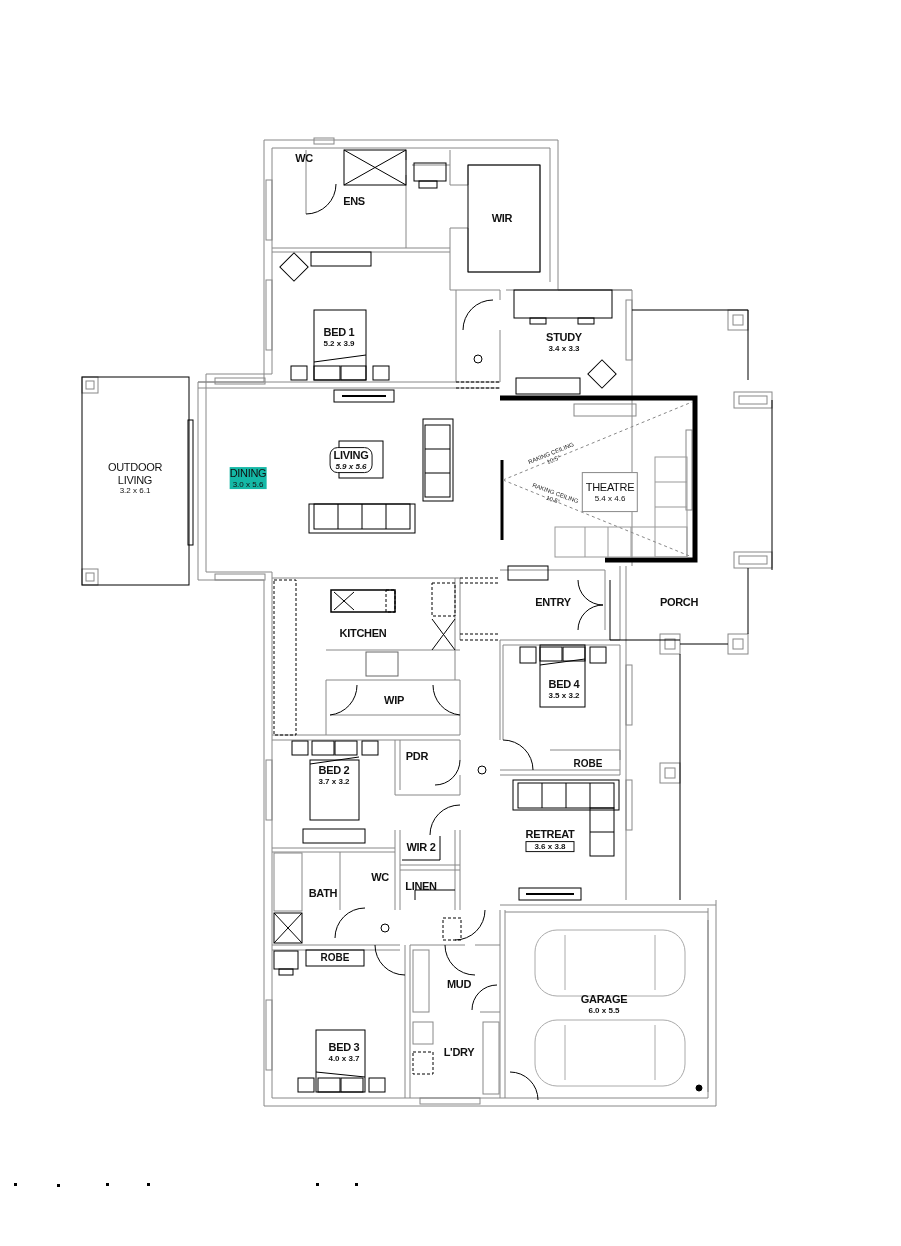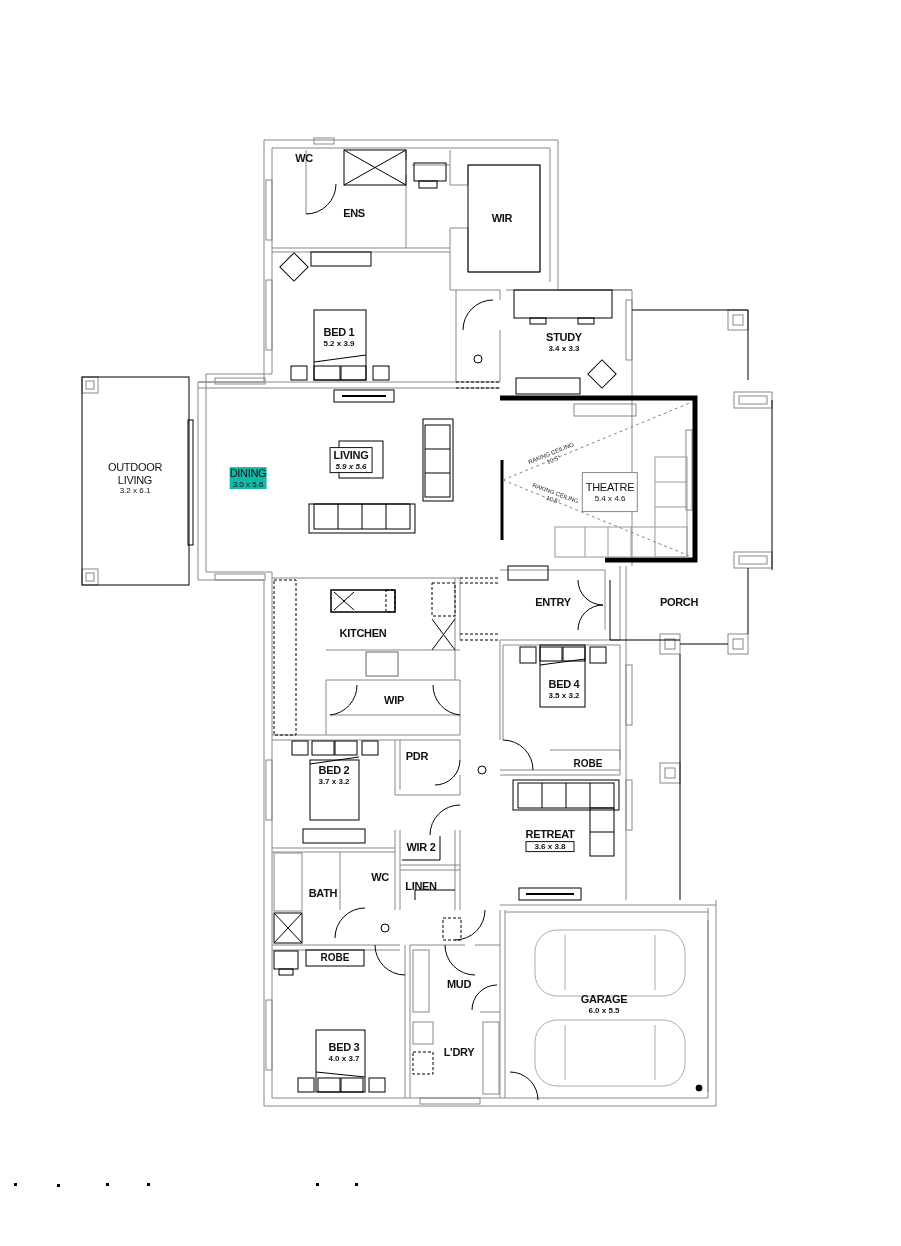--- a/index.html
+++ b/index.html
@@ -266,21 +266,21 @@
     <rect x="386" y="590" width="9" height="22"></rect>
     <rect x="432" y="583" width="23" height="33"></rect>
     <rect x="274" y="580" width="22" height="155"></rect>
     <rect x="443" y="918" width="18" height="22"></rect>
   </g>
 </svg>
 
 <div class="lbl" style="left:304px;top:158px;">
       <div class="n">WC</div>
     </div>
-<div class="lbl" style="left:354px;top:213px;">
+<div class="lbl" style="left:354px;top:201px;">
       <div class="n">ENS</div>
     </div>
 <div class="lbl" style="left:502px;top:218px;">
       <div class="n">WIR</div>
     </div>
 <div class="lbl" style="left:339px;top:337px;">
       <div class="n">BED 1</div>
       <div class="d">5.2 x 3.9</div>
     </div>
 <div class="lbl" style="left:564px;top:342px;">
@@ -288,21 +288,21 @@
       <div class="d">3.4 x 3.3</div>
     </div>
 <div class="lbl light" style="left:135px;top:478px;width:70px;white-space:normal;">
       <div class="n">OUTDOOR LIVING</div>
       <div class="d">3.2 x 6.1</div>
     </div>
 <div class="lbl light" style="left:248px;top:478px;background:#14b8a6;">
       <div class="n">DINING</div>
       <div class="d">3.0 x 5.6</div>
     </div>
-<div class="lbl boxed" style="left:351px;top:460px;">
+<div class="lbl boxed" style="left:351px;top:460px;border-radius:8px;">
       <div class="n">LIVING</div>
       <div class="d" style="font-style:italic;">5.9 x 5.6</div>
     </div>
 <div class="lbl boxedg light" style="left:610px;top:492px;">
       <div class="n">THEATRE</div>
       <div class="d">5.4 x 4.6</div>
     </div>
 <div class="lbl" style="left:553px;top:602px;">
       <div class="n">ENTRY</div>
     </div>

